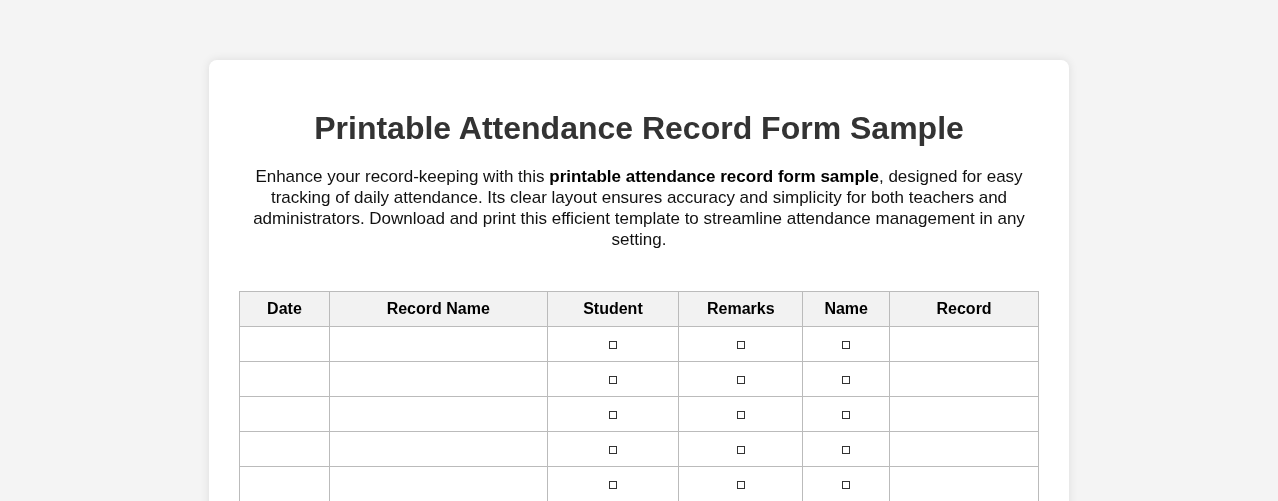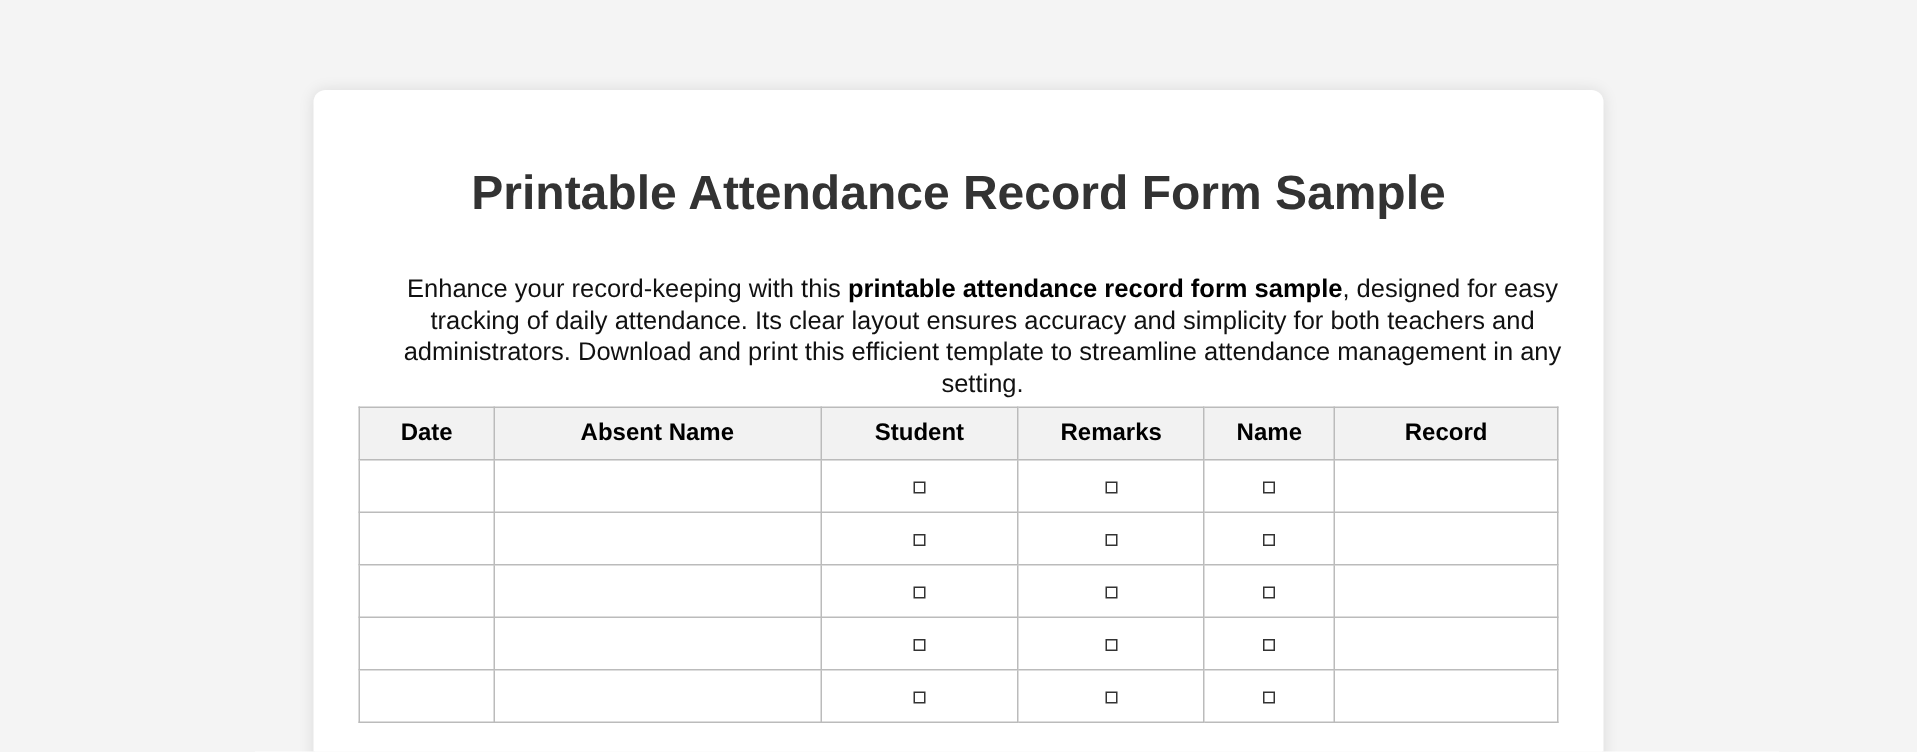--- a/index.html
+++ b/index.html
@@ -38,27 +38,27 @@
     }
     .intro {
       position: absolute;
       left: 30px;
       top: 106px;
       width: 800px;
       text-align: center;
       font-size: 17px;
       line-height: 21px;
       color: #111111;
-      margin: 16px;
+      margin: 0;
     }
     .intro b { color: #000; }
     table {
       position: absolute;
       left: 30px;
-      top: 211px;
+      top: 231px;
       width: 800px;
       border-collapse: collapse;
       font-size: 16px;
       padding-left: 32px;
     }
     th, td {
       border: 1px solid #bbbbbb;
       text-align: center;
       padding: 0;
       height: 34px;
@@ -83,21 +83,21 @@
       <col style="width:90px">
       <col style="width:218px">
       <col style="width:132px">
       <col style="width:124px">
       <col style="width:87px">
       <col style="width:149px">
     </colgroup>
     <thead>
       <tr>
         <th>Date</th>
-        <th>Absent Name</th>
+        <th>Record Name</th>
         <th>Student</th>
         <th>Remarks</th>
         <th>Name</th>
         <th>Record</th>
       </tr>
     </thead>
     <tbody id="tbody">
         <tr>
           <td></td>
           <td></td>

